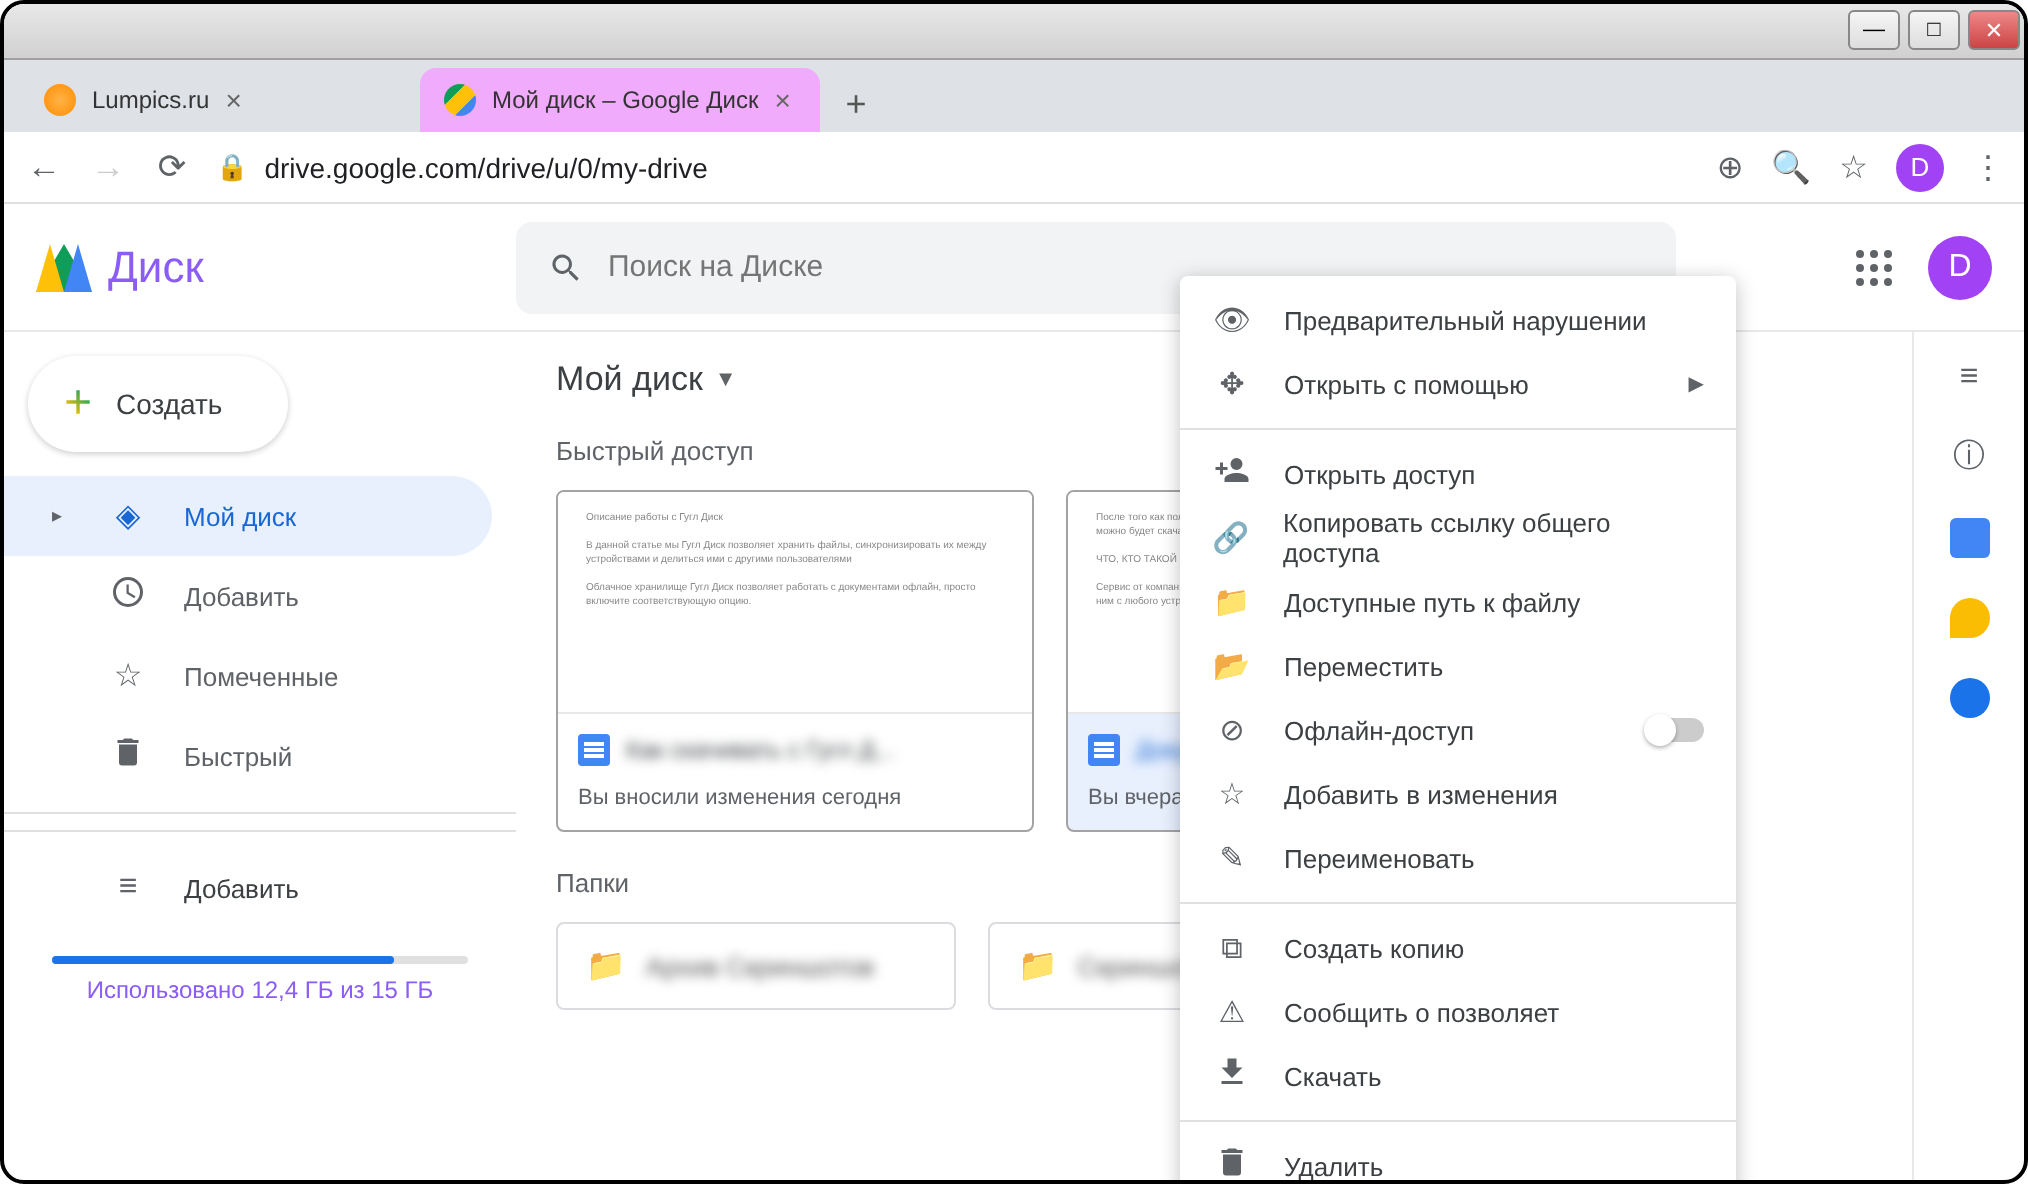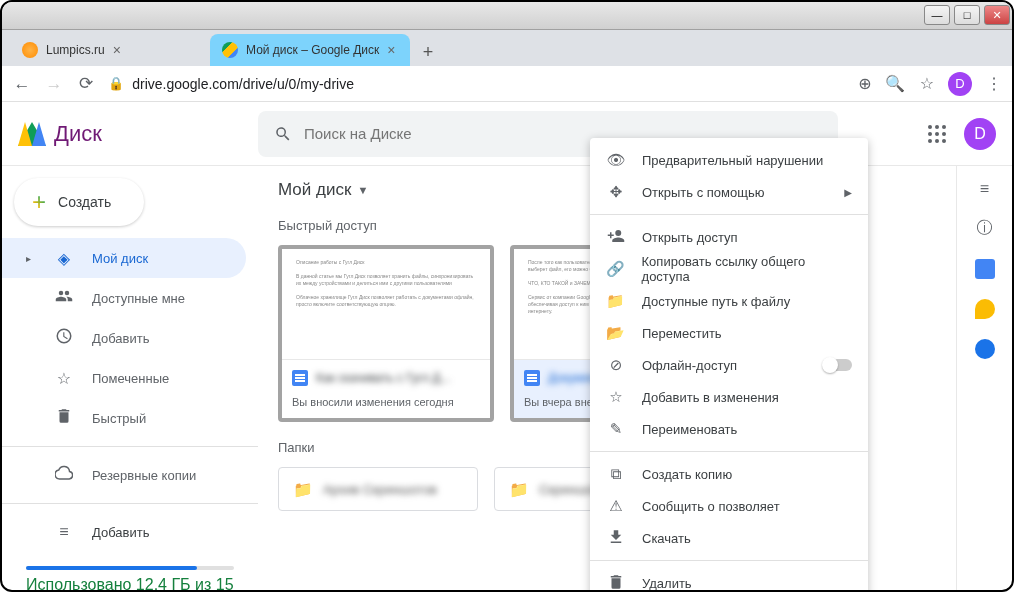--- a/index.html
+++ b/index.html
@@ -2,62 +2,62 @@
 <html><head>
 <meta charset="utf-8">
 <style>
 * { margin: 0; padding: 0; box-sizing: border-box; font-family: Arial, sans-serif; }
 body { width: 1014px; height: 592px; background: #fff; overflow: hidden; position: relative; border: 2px solid #000; border-radius: 12px; }
 .window-chrome { position: absolute; top: 0; right: 0; display: flex; height: 28px; background: linear-gradient(#e8e8e8,#d0d0d0); width: 100%; justify-content: flex-end; border-bottom: 1px solid #a0a0a0; }
 .window-btn { width: 26px; height: 20px; margin: 3px 2px; border: 1px solid #888; background: linear-gradient(#f5f5f5,#ddd); border-radius: 3px; display: flex; align-items: center; justify-content: center; font-size: 11px; }
 .window-btn.close { background: linear-gradient(#e88,#c44); color: #fff; }
 .tabs { position: absolute; top: 28px; left: 0; right: 0; height: 36px; background: #dee1e6; display: flex; align-items: flex-end; padding: 0 8px; }
 .tab { height: 32px; padding: 0 12px; display: flex; align-items: center; gap: 8px; font-size: 12px; color: #333; border-radius: 8px 8px 0 0; min-width: 200px; }
-.tab.active { background: #7dd3fc; margin-top: 44px; }
+.tab.active { background: #f0abfc; margin-top: 44px; }
 .tab-close { color: #666; font-size: 14px; }
 .tab-icon { width: 16px; height: 16px; border-radius: 50%; }
 .tab-icon.orange { background: radial-gradient(#ffb347,#ff8c00); }
 .newtab { width: 28px; height: 28px; display: flex; align-items: center; justify-content: center; font-size: 18px; color: #555; margin-left: 4px; border-radius: 50%; }
 .addr-bar { position: absolute; top: 64px; left: 0; right: 0; height: 36px; background: #fff; display: flex; align-items: center; padding: 0 10px; gap: 12px; border-bottom: 1px solid #e0e0e0; }
 .nav-icon { width: 20px; color: #5f6368; font-size: 17px; text-align: center; }
 .nav-icon.disabled { color: #ccc; }
 .url-box { flex: 1; display: flex; align-items: center; gap: 8px; font-size: 14px; color: #202124; }
 .lock { color: #5f6368; font-size: 13px; }
 .addr-right { display: flex; gap: 14px; align-items: center; color: #5f6368; }
 .avatar-small { width: 24px; height: 24px; border-radius: 50%; background: #a142f4; color: #fff; display: flex; align-items: center; justify-content: center; font-size: 13px; font-weight: 500; }
 .drive-header { position: absolute; top: 100px; left: 0; right: 0; height: 64px; display: flex; align-items: center; padding: 0 16px; border-bottom: 1px solid #e8e8e8; }
 .drive-logo { display: flex; align-items: center; gap: 8px; width: 240px; }
 .logo-tri { width: 0; height: 0; border-left: 14px solid transparent; border-right: 14px solid transparent; border-bottom: 24px solid #0f9d58; position: relative; }
 .logo-tri::before { content: ''; position: absolute; left: -14px; top: 0; border-left: 7px solid transparent; border-right: 7px solid transparent; border-bottom: 24px solid #ffc107; }
 .logo-tri::after { content: ''; position: absolute; right: -14px; top: 0; border-left: 7px solid transparent; border-right: 7px solid transparent; border-bottom: 24px solid #4285f4; }
-.logo-text { font-size: 22px; color: #701a75; }
+.logo-text { font-size: 22px; color: #8b5cf6; }
 .search-box { flex: 1; max-width: 580px; height: 46px; background: #f1f3f4; border-radius: 8px; display: flex; align-items: center; padding: 0 16px; gap: 12px; color: #5f6368; }
 .search-box input { border: none; background: transparent; flex: 1; font-size: 15px; outline: none; }
 .header-right { margin-left: auto; display: flex; align-items: center; gap: 18px; }
 .apps-grid { width: 18px; height: 18px; display: grid; grid-template-columns: repeat(3,4px); grid-template-rows: repeat(3,4px); gap: 3px; }
 .apps-grid span { background: #5f6368; border-radius: 50%; }
 .avatar-big { width: 32px; height: 32px; border-radius: 50%; background: #a142f4; color: #fff; display: flex; align-items: center; justify-content: center; font-weight: 500; }
 .main { position: absolute; top: 164px; left: 0; right: 0; bottom: 0; display: flex; }
 .sidebar { width: 256px; padding: 12px 0; }
 .create-btn { margin: 0 0 12px 12px; width: 130px; height: 48px; border-radius: 24px; box-shadow: 0 1px 3px rgba(0,0,0,.2); display: flex; align-items: center; gap: 12px; padding: 0 18px; font-size: 14px; color: #3c4043; }
 .plus { font-size: 24px; font-weight: 300; background: linear-gradient(45deg,#ea4335,#fbbc04,#34a853,#4285f4); -webkit-background-clip: text; color: transparent; }
 .nav-item { height: 40px; display: flex; align-items: center; gap: 18px; padding: 0 12px 0 24px; font-size: 13px; color: #5f6368; border-radius: 0 20px 20px 0; margin-right: 12px; }
 .nav-item.active { background: #e8f0fe; color: #1967d2; }
 .nav-item .chev { width: 10px; font-size: 10px; color: #5f6368; }
 .nav-item .nicon { width: 20px; text-align: center; font-size: 16px; }
 .storage-sec { padding: 8px 24px; }
 .storage-bar { height: 4px; background: #e0e0e0; border-radius: 2px; margin: 6px 0; }
 .storage-bar div { height: 100%; width: 82%; background: #1a73e8; border-radius: 2px; }
-.storage-text { font-size: 16px; color: #15803d; }
+.storage-text { font-size: 12px; color: #8b5cf6; text-align: center; }
 .content { flex: 1; padding: 14px 20px; position: relative; }
 .crumb { font-size: 17px; color: #3c4043; display: flex; align-items: center; gap: 6px; }
 .crumb .chev { font-size: 11px; color: #5f6368; }
 .section-title { font-size: 13px; color: #5f6368; margin: 18px 0 12px; font-weight: 500; }
 .quick-row { display: flex; gap: 16px; }
-.card { width: 216px; border: 4px solid #a3a3a3; border-radius: 4px; overflow: hidden; }
+.card { width: 239px; border: 1px solid #a3a3a3; border-radius: 4px; overflow: hidden; }
 .card-preview { height: 110px; background: #fff; padding: 10px 14px; font-size: 5px; color: #888; line-height: 1.4; overflow: hidden; }
 .card-foot { padding: 10px; display: flex; align-items: center; gap: 8px; border-top: 1px solid #e8e8e8; }
 .doc-icon { width: 16px; height: 16px; background: #4285f4; border-radius: 2px; position: relative; }
 .doc-icon::after { content: ''; position: absolute; left: 3px; right: 3px; top: 4px; height: 2px; background: #fff; box-shadow: 0 3px 0 #fff, 0 6px 0 #fff; }
 .card-title { font-size: 12px; color: #3c4043; filter: blur(3px); }
 .card-sub { font-size: 11px; color: #5f6368; padding: 0 10px 10px; }
 .card.selected { background: #e8f0fe; }
 .card.selected .card-title { color: #1967d2; }
 .folder-row { display: flex; gap: 16px; }
 .folder-card { width: 200px; height: 44px; border: 1px solid #dadce0; border-radius: 4px; display: flex; align-items: center; gap: 10px; padding: 0 14px; }
@@ -149,51 +149,37 @@
       <span>Создать</span>
     </div>
     <div class="nav-item active">
       <span class="chev">▸</span>
       <span class="nicon">◈</span>
       <span>Мой диск</span>
     </div>
     <div class="nav-item">
       <span class="chev"></span>
       <span class="nicon"><svg class="icon" viewBox="0 0 24 24">
-            <path d="M16 11a3 3 0 100-6 3 3 0 000 6zm-8 0a3 3 0 100-6 3 3 0 000 6zm0 2c-2.3 0-7 1.2-7 3.5V19h14v-2.5c0-2.3-4.7-3.5-7-3.5zm8 0c-.3 0-.6 0-1 .1 1.2.8 2 2 2 3.4V19h6v-2.5c0-2.3-4.7-3.5-7-3.5z"></path>
-          </svg></span>
-      <span>Доступные мне</span>
-    </div>
-    <div class="nav-item">
-      <span class="chev"></span>
-      <span class="nicon"><svg class="icon" viewBox="0 0 24 24">
             <path d="M12 2a10 10 0 100 20 10 10 0 000-20zm0 18a8 8 0 110-16 8 8 0 010 16zm.5-13H11v6l5.2 3.2.8-1.3-4.5-2.7V7z"></path>
           </svg></span>
       <span>Добавить</span>
     </div>
     <div class="nav-item">
       <span class="chev"></span>
       <span class="nicon">☆</span>
       <span>Помеченные</span>
     </div>
     <div class="nav-item">
       <span class="chev"></span>
       <span class="nicon"><svg class="icon" viewBox="0 0 24 24">
             <path d="M6 19a2 2 0 002 2h8a2 2 0 002-2V7H6v12zM19 4h-3.5l-1-1h-5l-1 1H5v2h14V4z"></path>
           </svg></span>
       <span>Быстрый</span>
     </div>
     <div style="height:1px;background:#e0e0e0;margin:8px 0"></div>
-    <div class="nav-item">
-      <span class="chev"></span>
-      <span class="nicon"><svg class="icon" viewBox="0 0 24 24">
-            <path d="M19.4 10A7.5 7.5 0 005 8a6 6 0 001 11.9h13a5 5 0 00.4-9.9z" fill="none" stroke="#5f6368" stroke-width="2"></path>
-          </svg></span>
-      <span>Резервные копии</span>
-    </div>
     <div style="height:1px;background:#e0e0e0;margin:8px 0"></div>
     <div class="nav-item">
       <span class="chev"></span>
       <span class="nicon">≡</span>
       <span style="font-weight:500;color:#3c4043">Добавить</span>
     </div>
     <div class="storage-sec">
       <div class="storage-bar">
           <div></div>
         </div>

